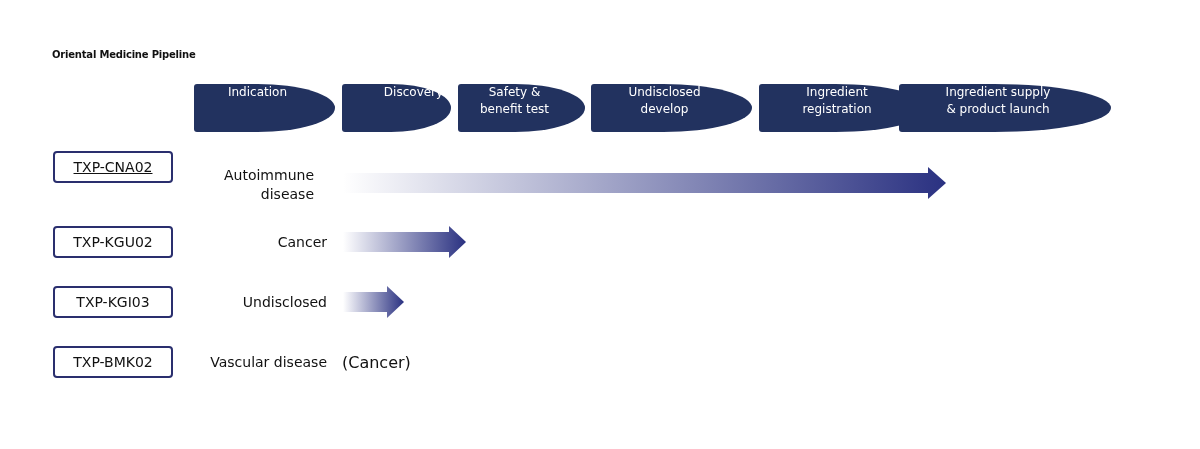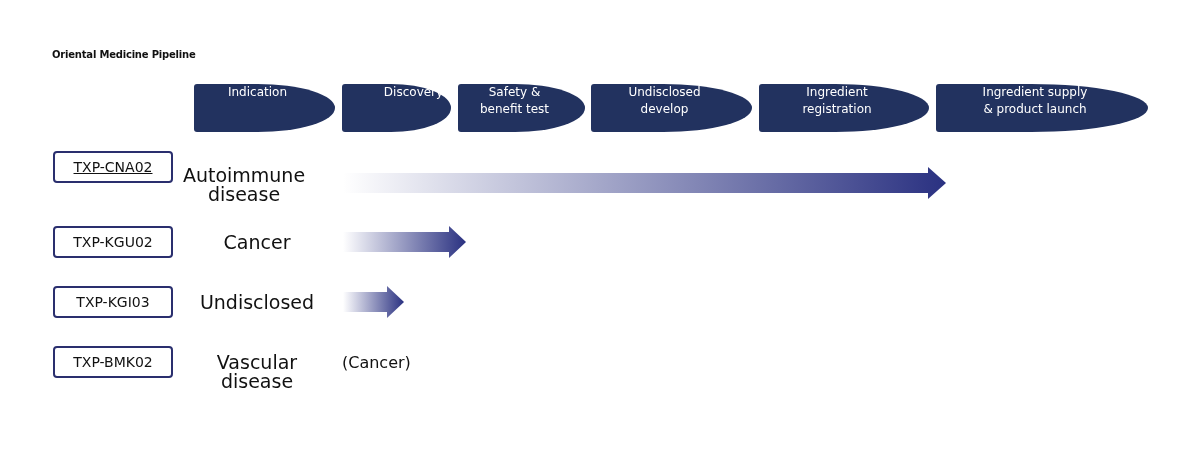--- a/index.html
+++ b/index.html
@@ -7,21 +7,21 @@
            font-family: "DejaVu Sans", sans-serif; color: #111111; }
     .title { position: absolute; left: 52px; top: 49px; font-size: 10px; font-weight: 600; letter-spacing: -0.2px; }
     .stage { position: absolute; top: 84px; height: 48px; background: #22325f;
              color: #ffffff; display: flex; align-items: flex-start; justify-content: center;
              text-align: center; font-size: 12px; line-height: 17px;
              border-radius: 3px 55% 55% 3px / 3px 50% 50% 3px; box-sizing: border-box; padding-right: 14px; }
     .stage span { white-space: pre-line; }
     .code { position: absolute; left: 53px; width: 120px; height: 32px; box-sizing: border-box;
             border: 2px solid #2a2f6e; border-radius: 4px; display: flex; align-items: center;
             justify-content: center; font-size: 14px; }
-    .disease { position: absolute; width: 140px; text-align: center; font-size: 19px; line-height: 19px; white-space: pre-line; }
+    .disease { position: absolute; width: 140px; text-align: right; font-size: 14px; line-height: 19px; white-space: pre-line; }
     .arrow { position: absolute; left: 343px; }
     .planned { position: absolute; left: 342px; top: 353px; font-size: 16px; }
   </style>
 </head>
 <body>
 
 <div class="title">Oriental Medicine Pipeline</div>
 
 <div>
   <div class="stage" style="left:194px;width:141px;">
@@ -35,21 +35,21 @@
 benefit test</span>
     </div>
   <div class="stage" style="left:591px;width:161px;">
       <span>Undisclosed
 develop</span>
     </div>
   <div class="stage" style="left:759px;width:170px;">
       <span>Ingredient
 registration</span>
     </div>
-  <div class="stage" style="left:936px;width:212px;">
+  <div class="stage" style="left:899px;width:212px;">
       <span>Ingredient supply
 &amp; product launch</span>
     </div>
 </div>
 
 <div class="code" style="top:151px;text-decoration:underline;">TXP-CNA02</div>
 <div class="disease" style="left:174px;top:166px;">Autoimmune
 disease</div>
 <svg class="arrow" style="top:167px;" width="605" height="32">
   <defs>

